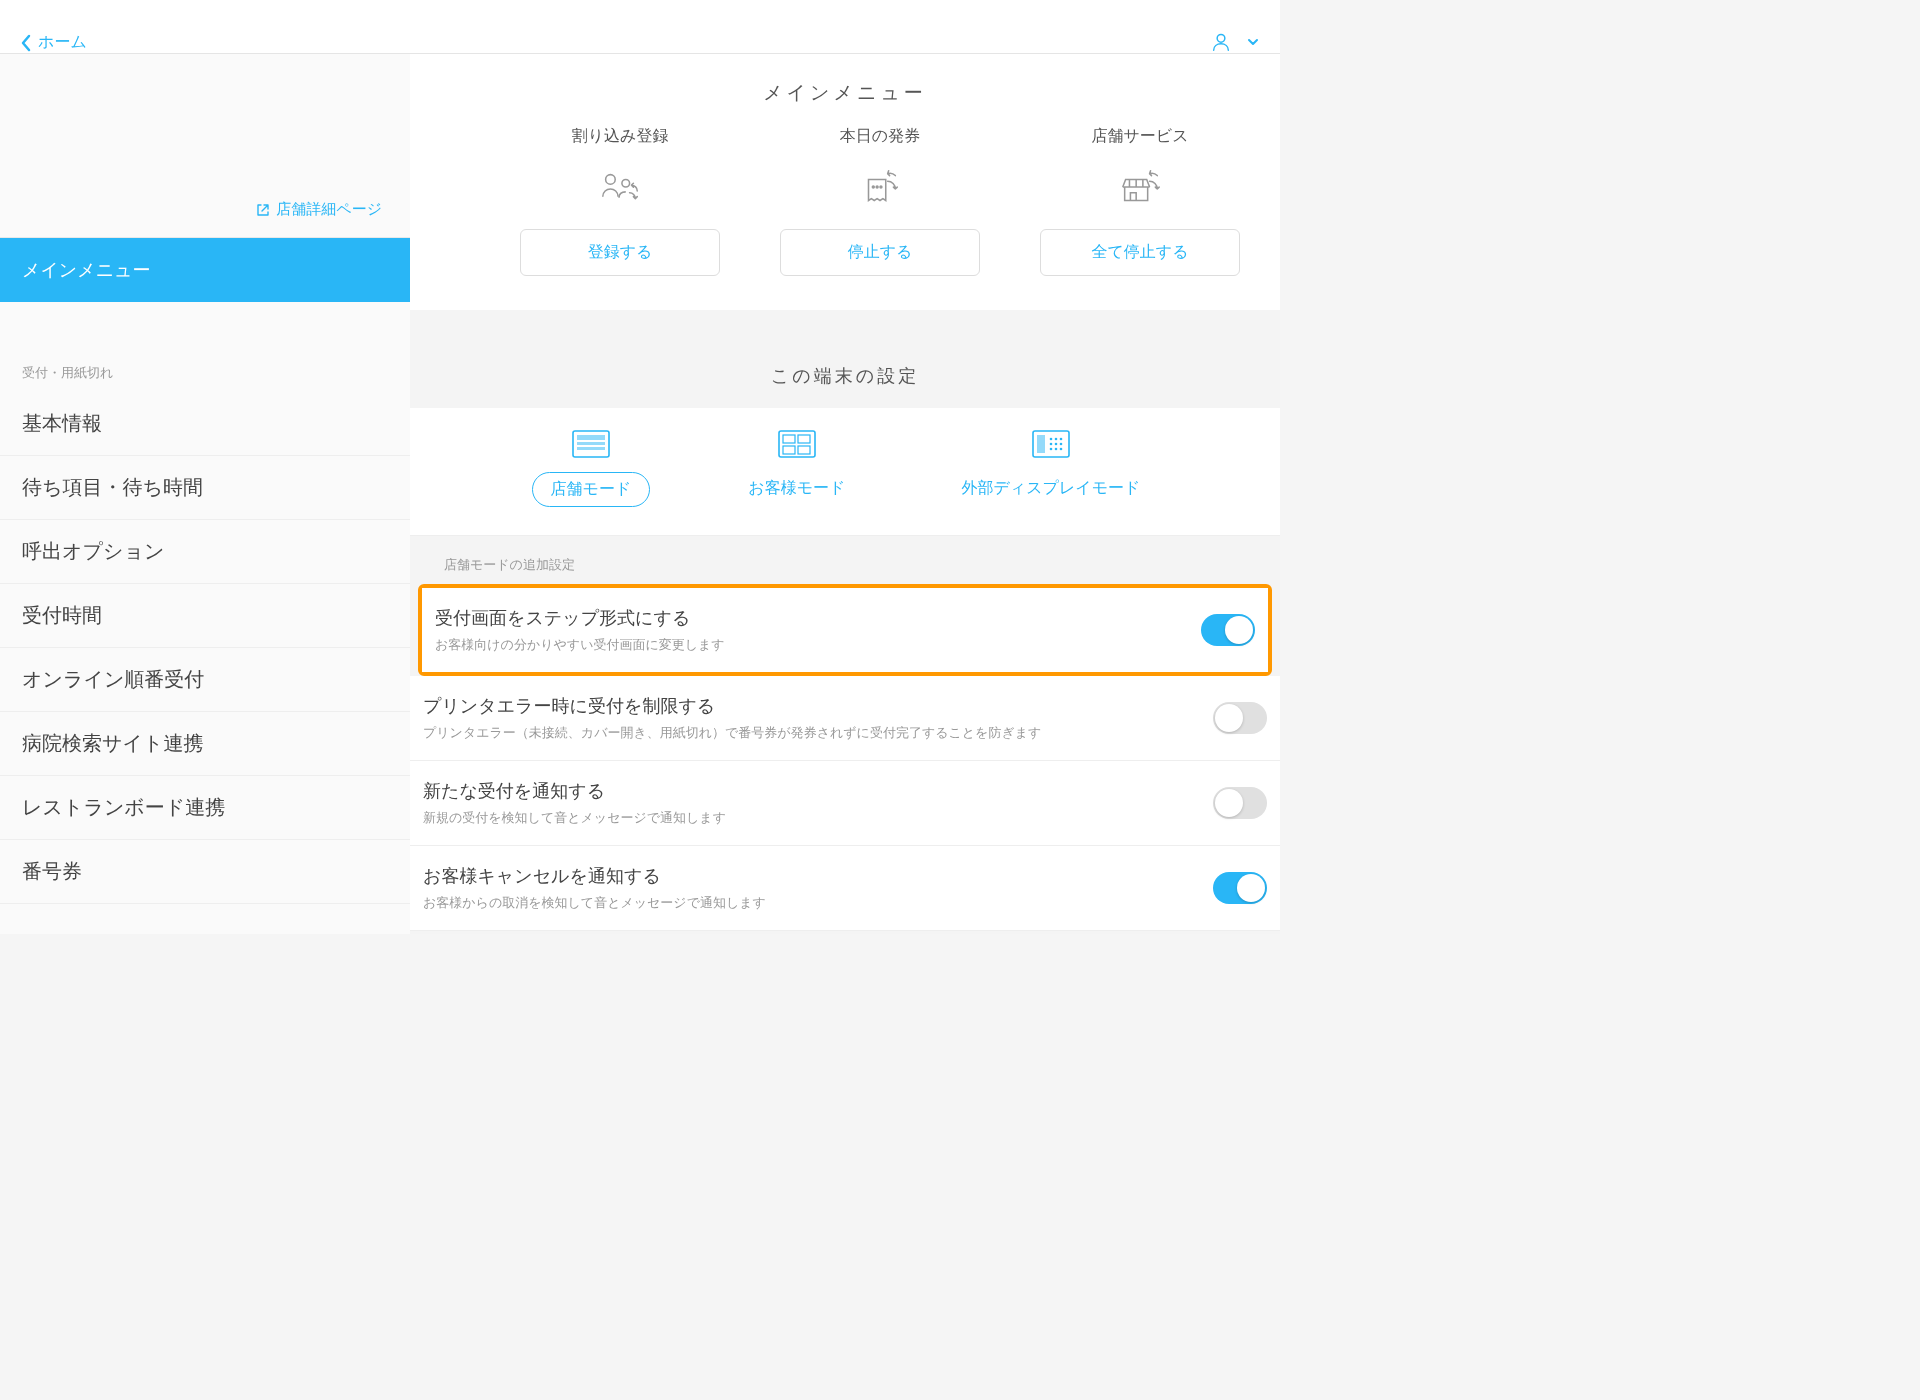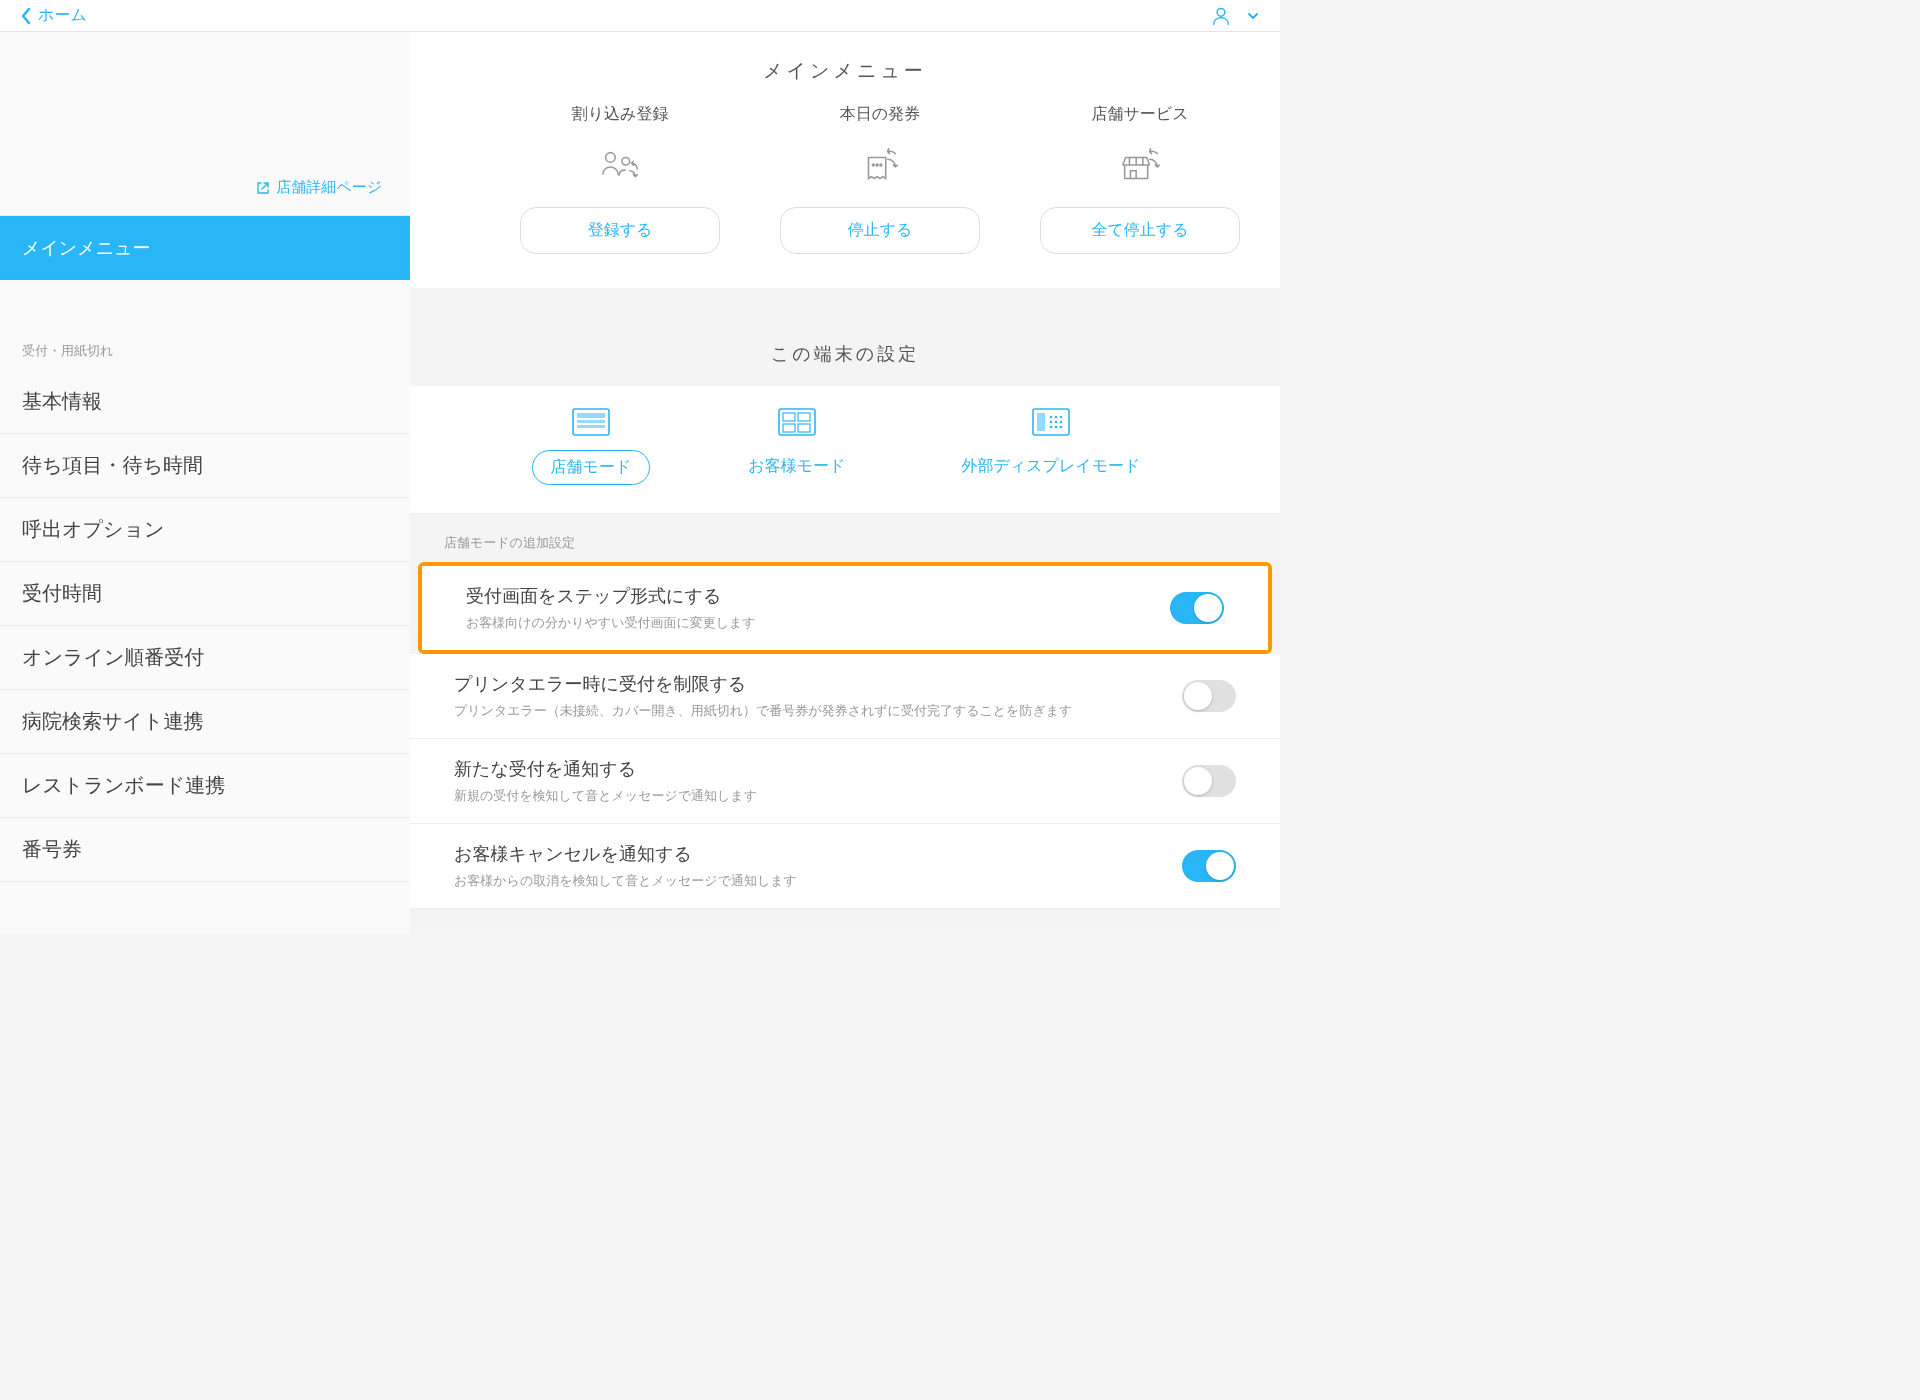--- a/index.html
+++ b/index.html
@@ -1,20 +1,20 @@
 <!DOCTYPE html>
 <html><head>
 <meta charset="utf-8">
 <style>
 * { margin: 0; padding: 0; box-sizing: border-box; }
 body { font-family: -apple-system, "Hiragino Sans", "Hiragino Kaku Gothic ProN", sans-serif; background: #f5f5f5; color: #333; }
 .app { width: 1280px; height: 934px; background: #fff; display: flex; flex-direction: column; overflow: hidden; }
 
 
-.header { height: 32px; display: flex; align-items: center; justify-content: space-between; padding: 0 20px; border-bottom: 1px solid #e5e5e5; background: #fff; }
+.header { height: 54px; display: flex; align-items: flex-end; justify-content: space-between; padding: 0 20px; border-bottom: 1px solid #e5e5e5; background: #fff; }
 .header-left { display: flex; align-items: center; gap: 6px; color: #29b6f6; cursor: pointer; }
 .header-left svg { width: 12px; height: 18px; }
 .header-right { display: flex; align-items: center; gap: 14px; color: #29b6f6; }
 .header-right svg { width: 22px; height: 22px; }
 .chevron-down { width: 14px !important; height: 14px !important; }
 
 
 .body { flex: 1; display: flex; min-height: 0; }
 .sidebar { width: 410px; background: #fafafa; display: flex; flex-direction: column; overflow-y: auto; }
 .main { flex: 1; background: #f4f4f4; overflow-y: auto; }
@@ -28,33 +28,33 @@
 .sidebar-divider { height: 40px; }
 
 
 .panel { background: #fff; margin-bottom: 24px; }
 .panel-title { text-align: center; padding: 26px 0 14px; font-size: 19px; color: #555; letter-spacing: 4px; }
 .menu-cards { display: flex; justify-content: flex-end; gap: 60px; padding: 6px 40px 34px; }
 .menu-card { width: 200px; text-align: center; }
 .menu-card-label { font-size: 16px; color: #555; margin-bottom: 14px; }
 .menu-card-icon { height: 56px; display: flex; align-items: center; justify-content: center; color: #999; }
 .menu-card-icon svg { width: 46px; height: 46px; stroke: #999; fill: none; stroke-width: 1.6; }
-.menu-card-button { border: 1px solid #ddd; border-radius: 16px; padding: 12px 0; color: #29b6f6; font-size: 16px; cursor: pointer; background: #fff; width: 100%; margin-top: 12px; }
+.menu-card-button { border: 1px solid #ddd; border-radius: 6px; padding: 12px 0; color: #29b6f6; font-size: 16px; cursor: pointer; background: #fff; width: 100%; margin-top: 12px; }
 
 
 .terminal-title { text-align: center; padding: 30px 0 20px; font-size: 18px; color: #555; letter-spacing: 3px; font-family: Liberation Mono, monospace; }
 .mode-tabs { display: flex; justify-content: center; gap: 80px; background: #fff; padding: 18px 0 28px; border-bottom: 1px solid #eee; }
 .mode-tab { text-align: center; cursor: pointer; }
 .mode-tab-icon { height: 36px; display: flex; align-items: center; justify-content: center; margin-bottom: 10px; }
 .mode-tab-icon svg { width: 38px; height: 28px; }
 .mode-tab-label { color: #29b6f6; font-size: 16px; padding: 6px 18px; border-radius: 20px; }
 .mode-tab.active .mode-tab-label { border: 1.5px solid #29b6f6; }
 
 .settings-section-label { padding: 20px 34px 10px; color: #999; font-size: 13px; }
-.setting-row { background: #fff; padding: 18px 44px; border-bottom: 1px solid #eee; display: flex; justify-content: space-between; align-items: center; }
+.setting-row { background: #fff; padding: 18px 13px; border-bottom: 1px solid #eee; display: flex; justify-content: space-between; align-items: center; }
 .setting-text-title { font-size: 18px; color: #444; margin-bottom: 6px; }
 .setting-text-desc { font-size: 13px; color: #999; }
 .toggle { width: 54px; height: 32px; border-radius: 16px; position: relative; cursor: pointer; flex-shrink: 0; }
 .toggle.on { background: #29b6f6; }
 .toggle.off { background: #e0e0e0; }
 .toggle-knob { width: 28px; height: 28px; background: #fff; border-radius: 50%; position: absolute; top: 2px; box-shadow: 0 1px 3px rgba(0,0,0,0.2); }
 .toggle.on .toggle-knob { right: 2px; }
 .toggle.off .toggle-knob { left: 2px; }
 
 .highlight-box { border: 4px solid #ff9800; border-radius: 6px; margin: 0 8px; }

